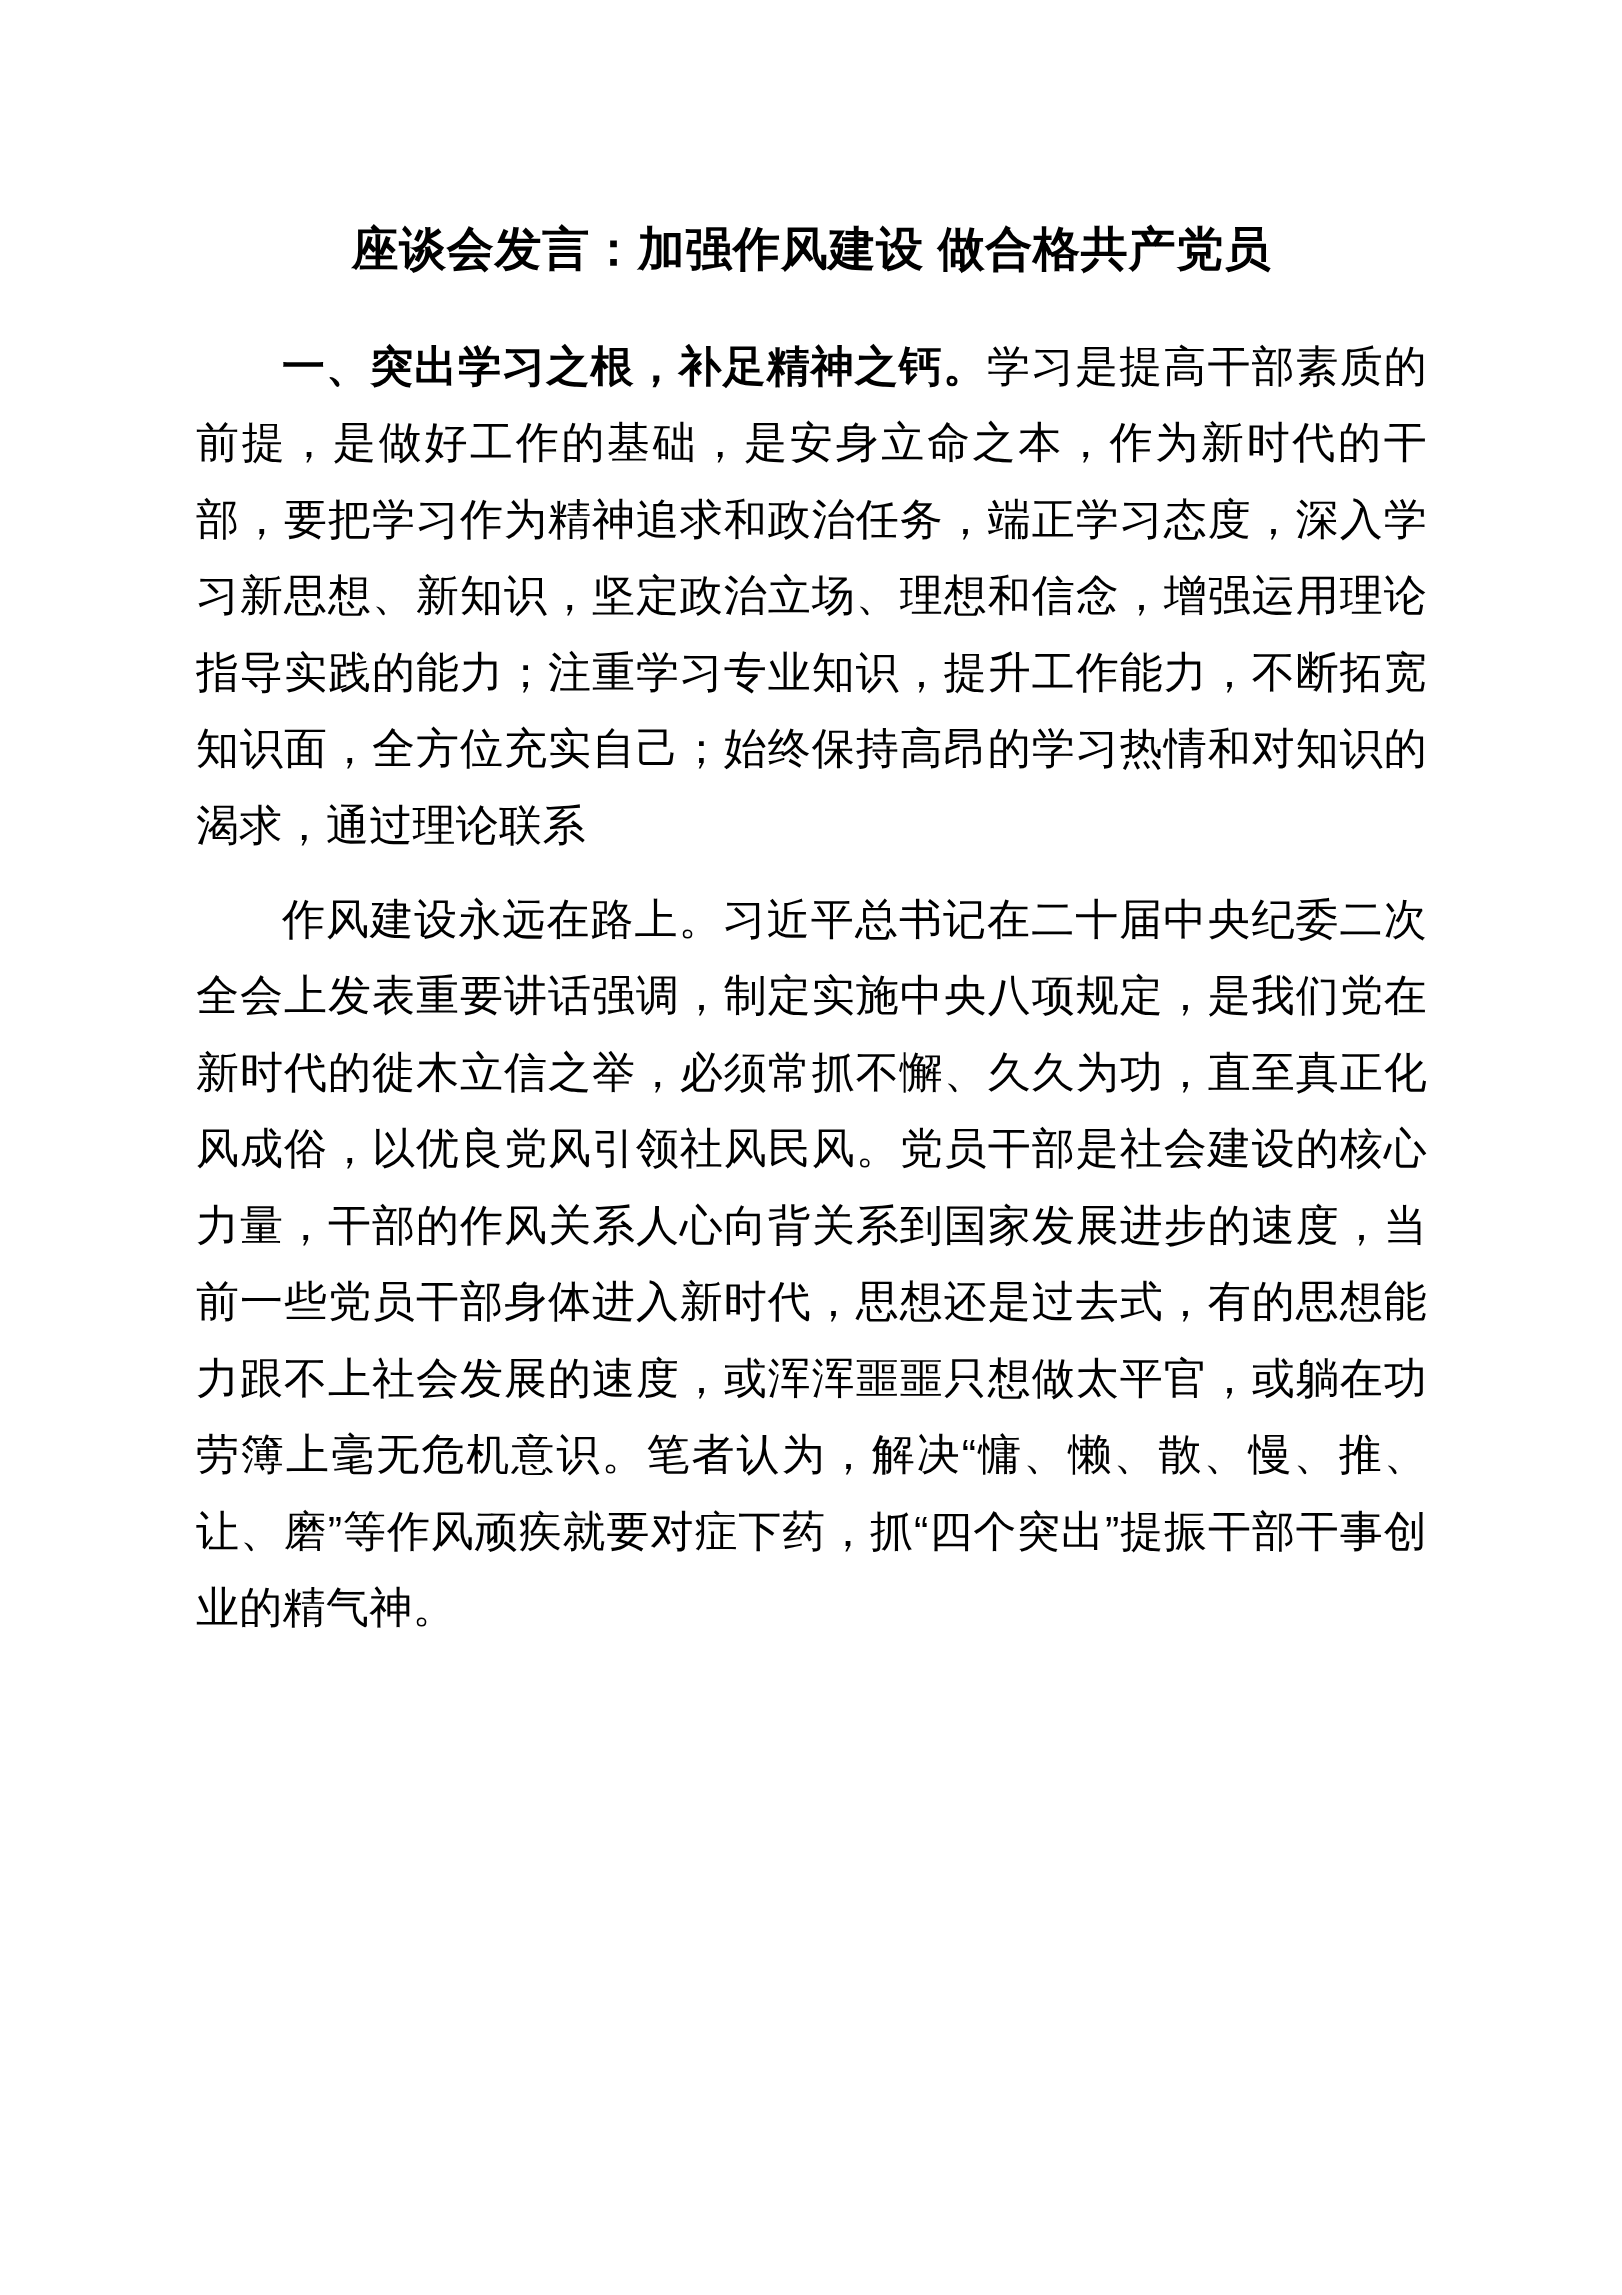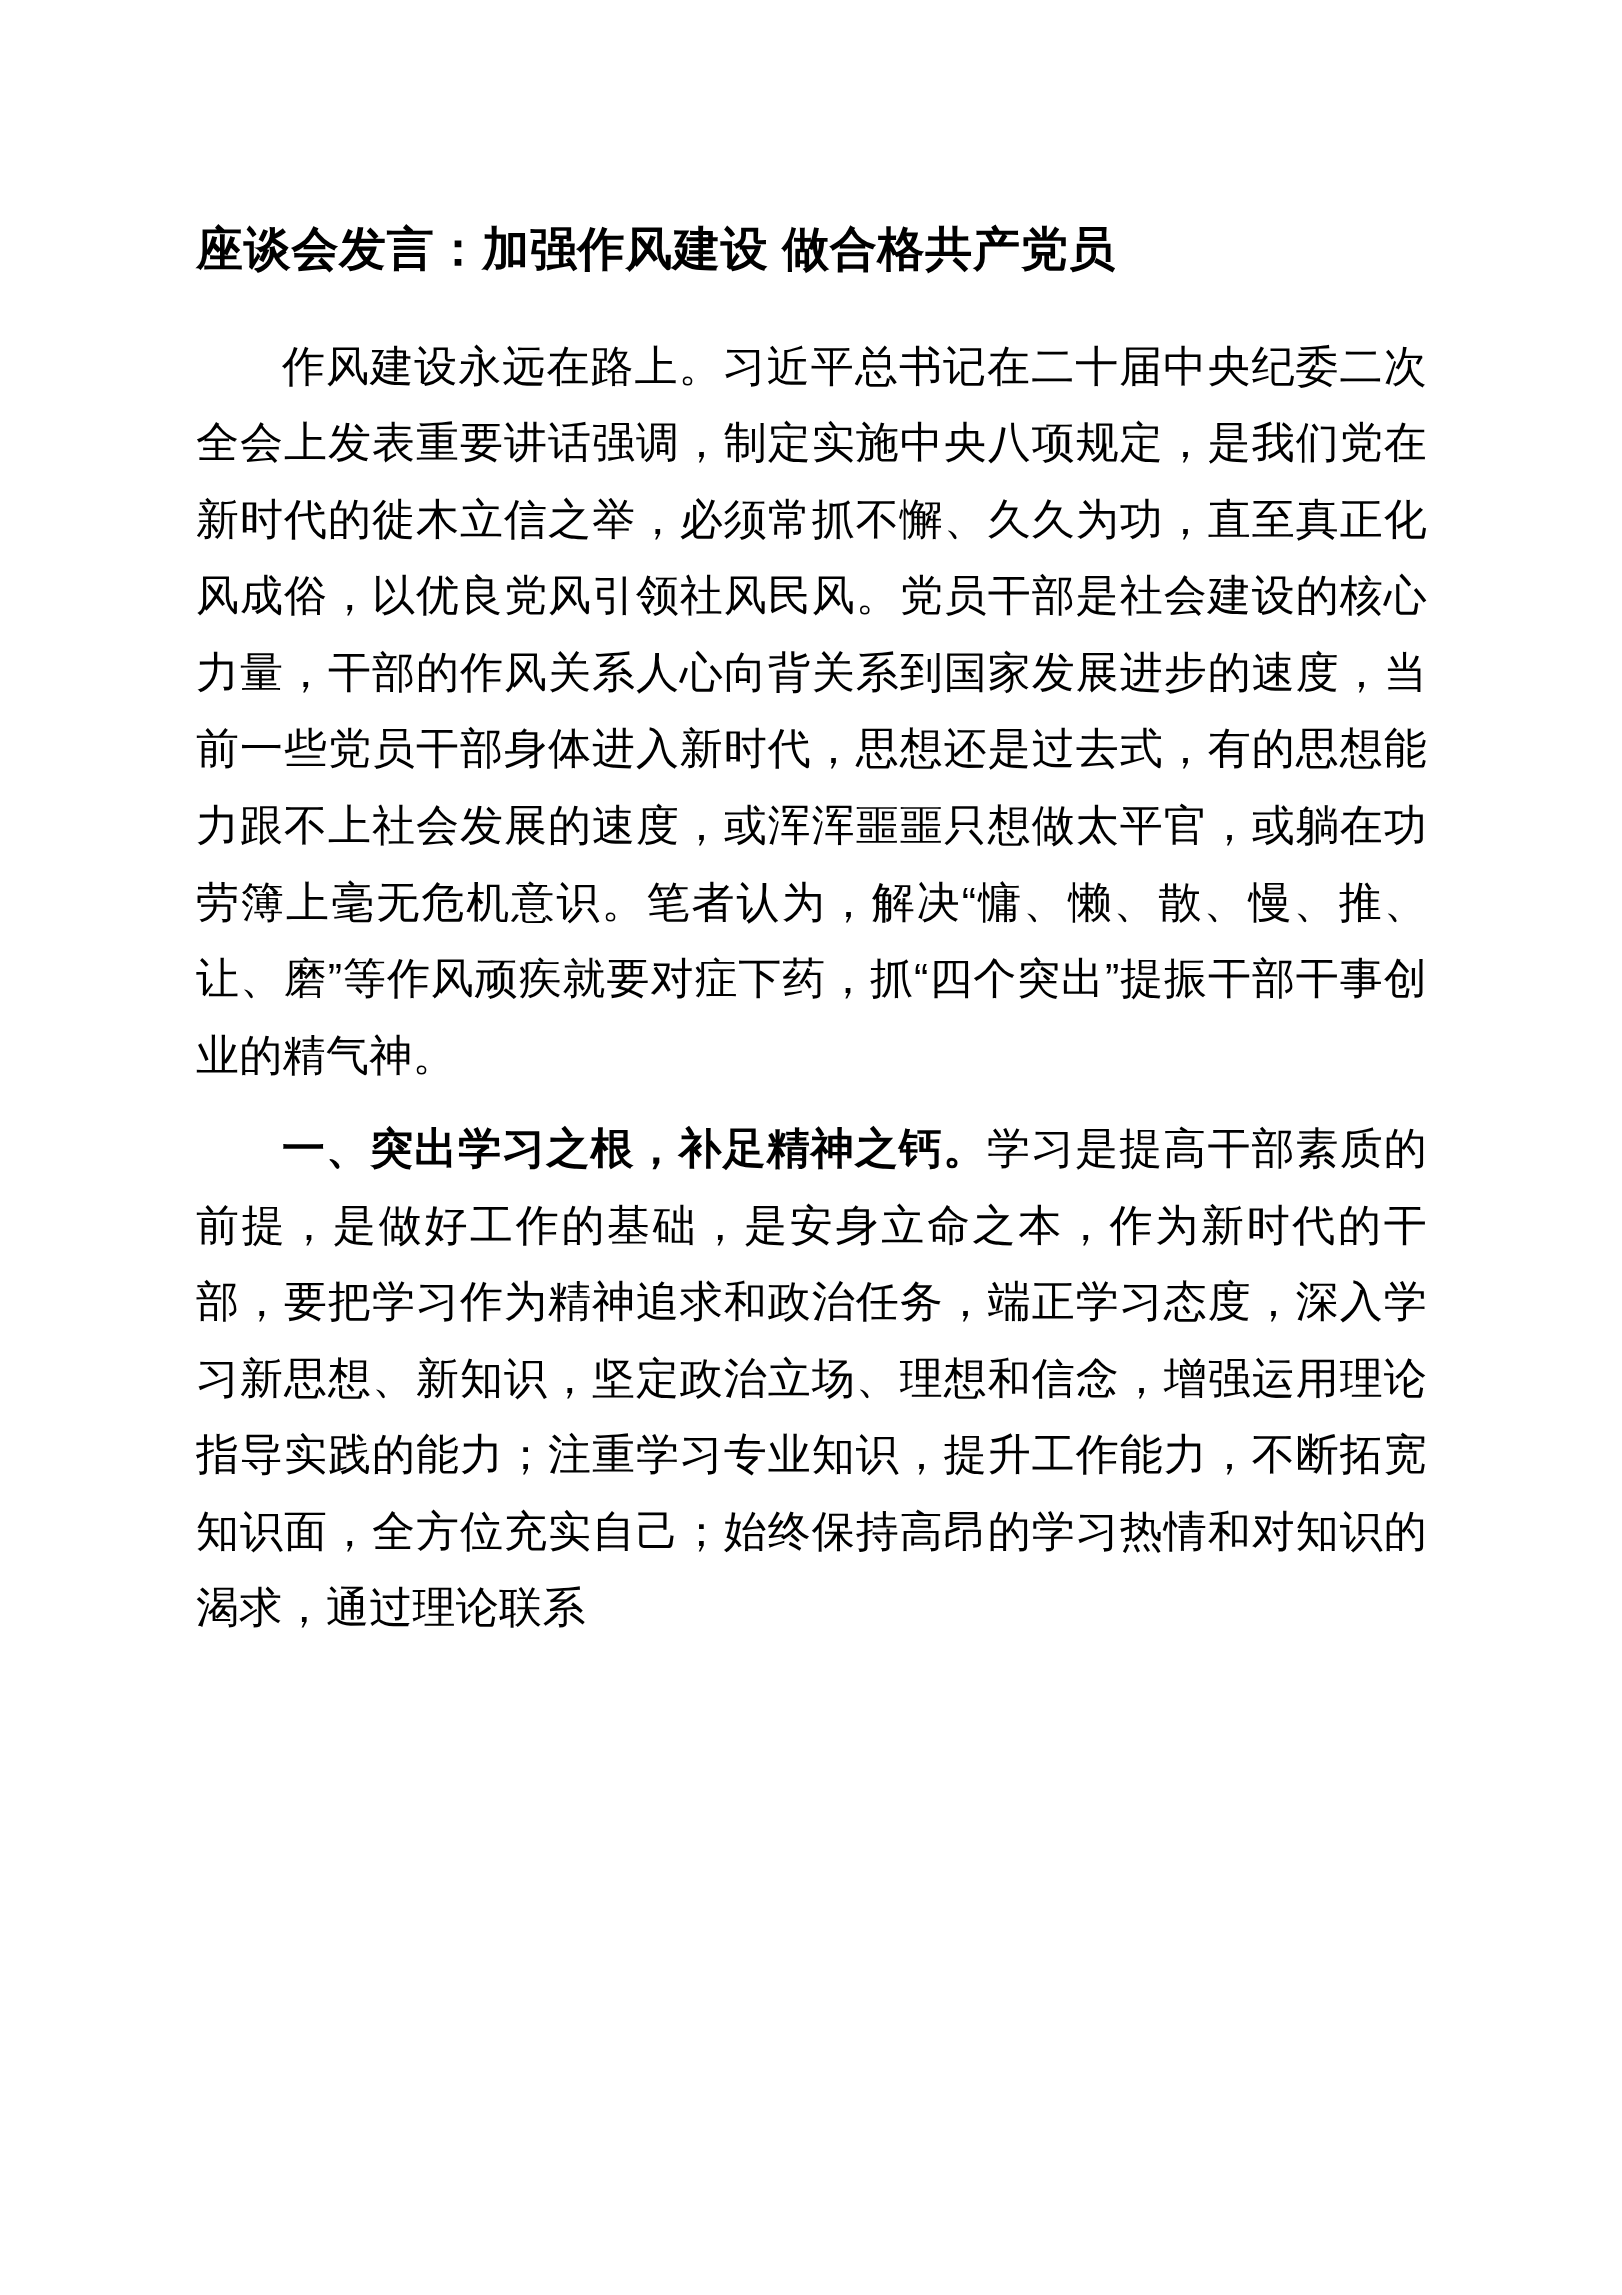--- a/index.html
+++ b/index.html
@@ -18,20 +18,21 @@
     box-sizing: border-box;
     width: 1623px;
     height: 2295px;
     padding: 216px 196px 0 196px;
     background: #ffffff;
     position: relative;
   }
   .doc-title {
     font-size: 47px;
     font-weight: bold;
+    text-align: center;
     letter-spacing: 0.7px;
     line-height: 1.4;
     margin: 0 0 46px 0;
     font-family: "Liberation Sans", "DejaVu Sans", sans-serif;
   }
   .para {
     font-size: 43px;
     line-height: 1.78;
     text-align: justify;
     text-justify: inter-ideograph;
@@ -46,18 +47,18 @@
     margin-bottom: 0;
   }
 </style>
 </head>
 <body>
 
 <div class="page">
 
   <h1 class="doc-title">座谈会发言：加强作风建设 做合格共产党员</h1>
 
+  <p class="para"><span class="lead">一、突出学习之根，补足精神之钙。</span><span>学习是提高干部素质的前提，是做好工作的基础，是安身立命之本，作为新时代的干部，要把学习作为精神追求和政治任务，端正学习态度，深入学习新思想、新知识，坚定政治立场、理想和信念，增强运用理论指导实践的能力；注重学习专业知识，提升工作能力，不断拓宽知识面，全方位充实自己；始终保持高昂的学习热情和对知识的渴求，通过理论联系</span></p>
+
   <p class="para"><span>作风建设永远在路上。习近平总书记在二十届中央纪委二次全会上发表重要讲话强调，制定实施中央八项规定，是我们党在新时代的徙木立信之举，必须常抓不懈、久久为功，直至真正化风成俗，以优良党风引领社风民风。党员干部是社会建设的核心力量，干部的作风关系人心向背关系到国家发展进步的速度，当前一些党员干部身体进入新时代，思想还是过去式，有的思想能力跟不上社会发展的速度，或浑浑噩噩只想做太平官，或躺在功劳簿上毫无危机意识。笔者认为，解决“慵、懒、散、慢、推、让、磨”等作风顽疾就要对症下药，抓“四个突出”提振干部干事创业的精气神。</span></p>
-
-  <p class="para"><span class="lead">一、突出学习之根，补足精神之钙。</span><span>学习是提高干部素质的前提，是做好工作的基础，是安身立命之本，作为新时代的干部，要把学习作为精神追求和政治任务，端正学习态度，深入学习新思想、新知识，坚定政治立场、理想和信念，增强运用理论指导实践的能力；注重学习专业知识，提升工作能力，不断拓宽知识面，全方位充实自己；始终保持高昂的学习热情和对知识的渴求，通过理论联系</span></p>
 
 </div>
 
 
 </body></html>

